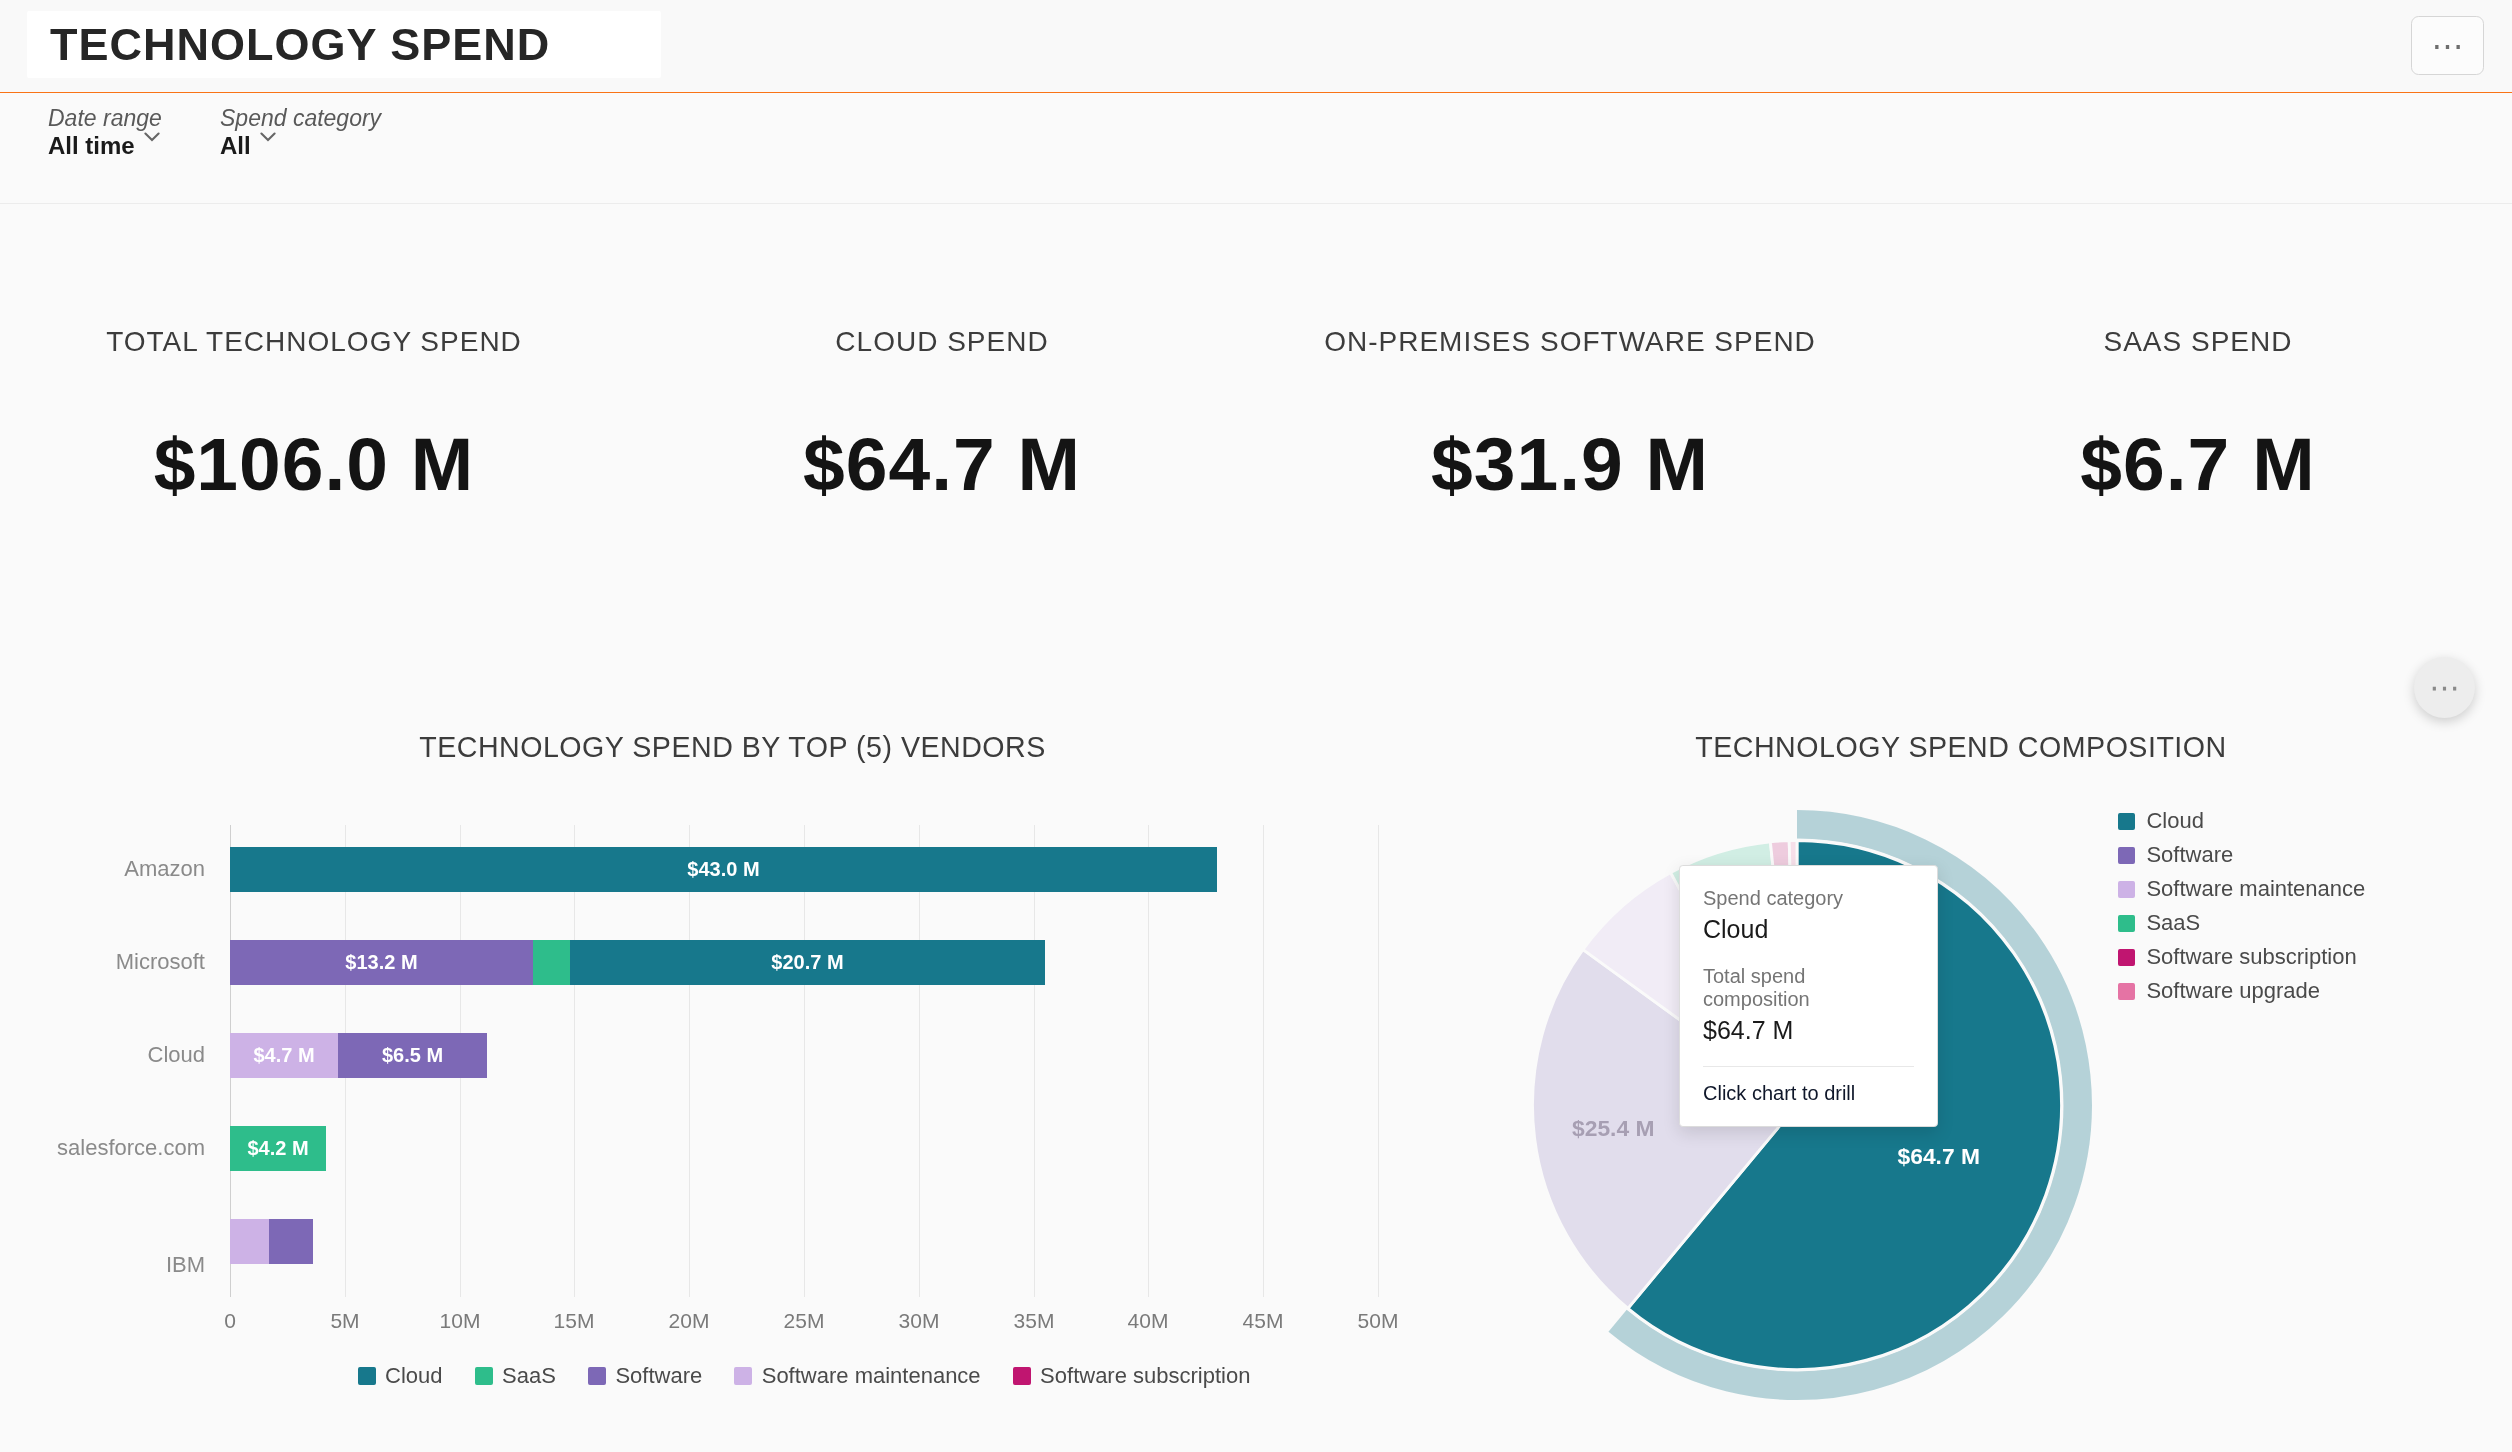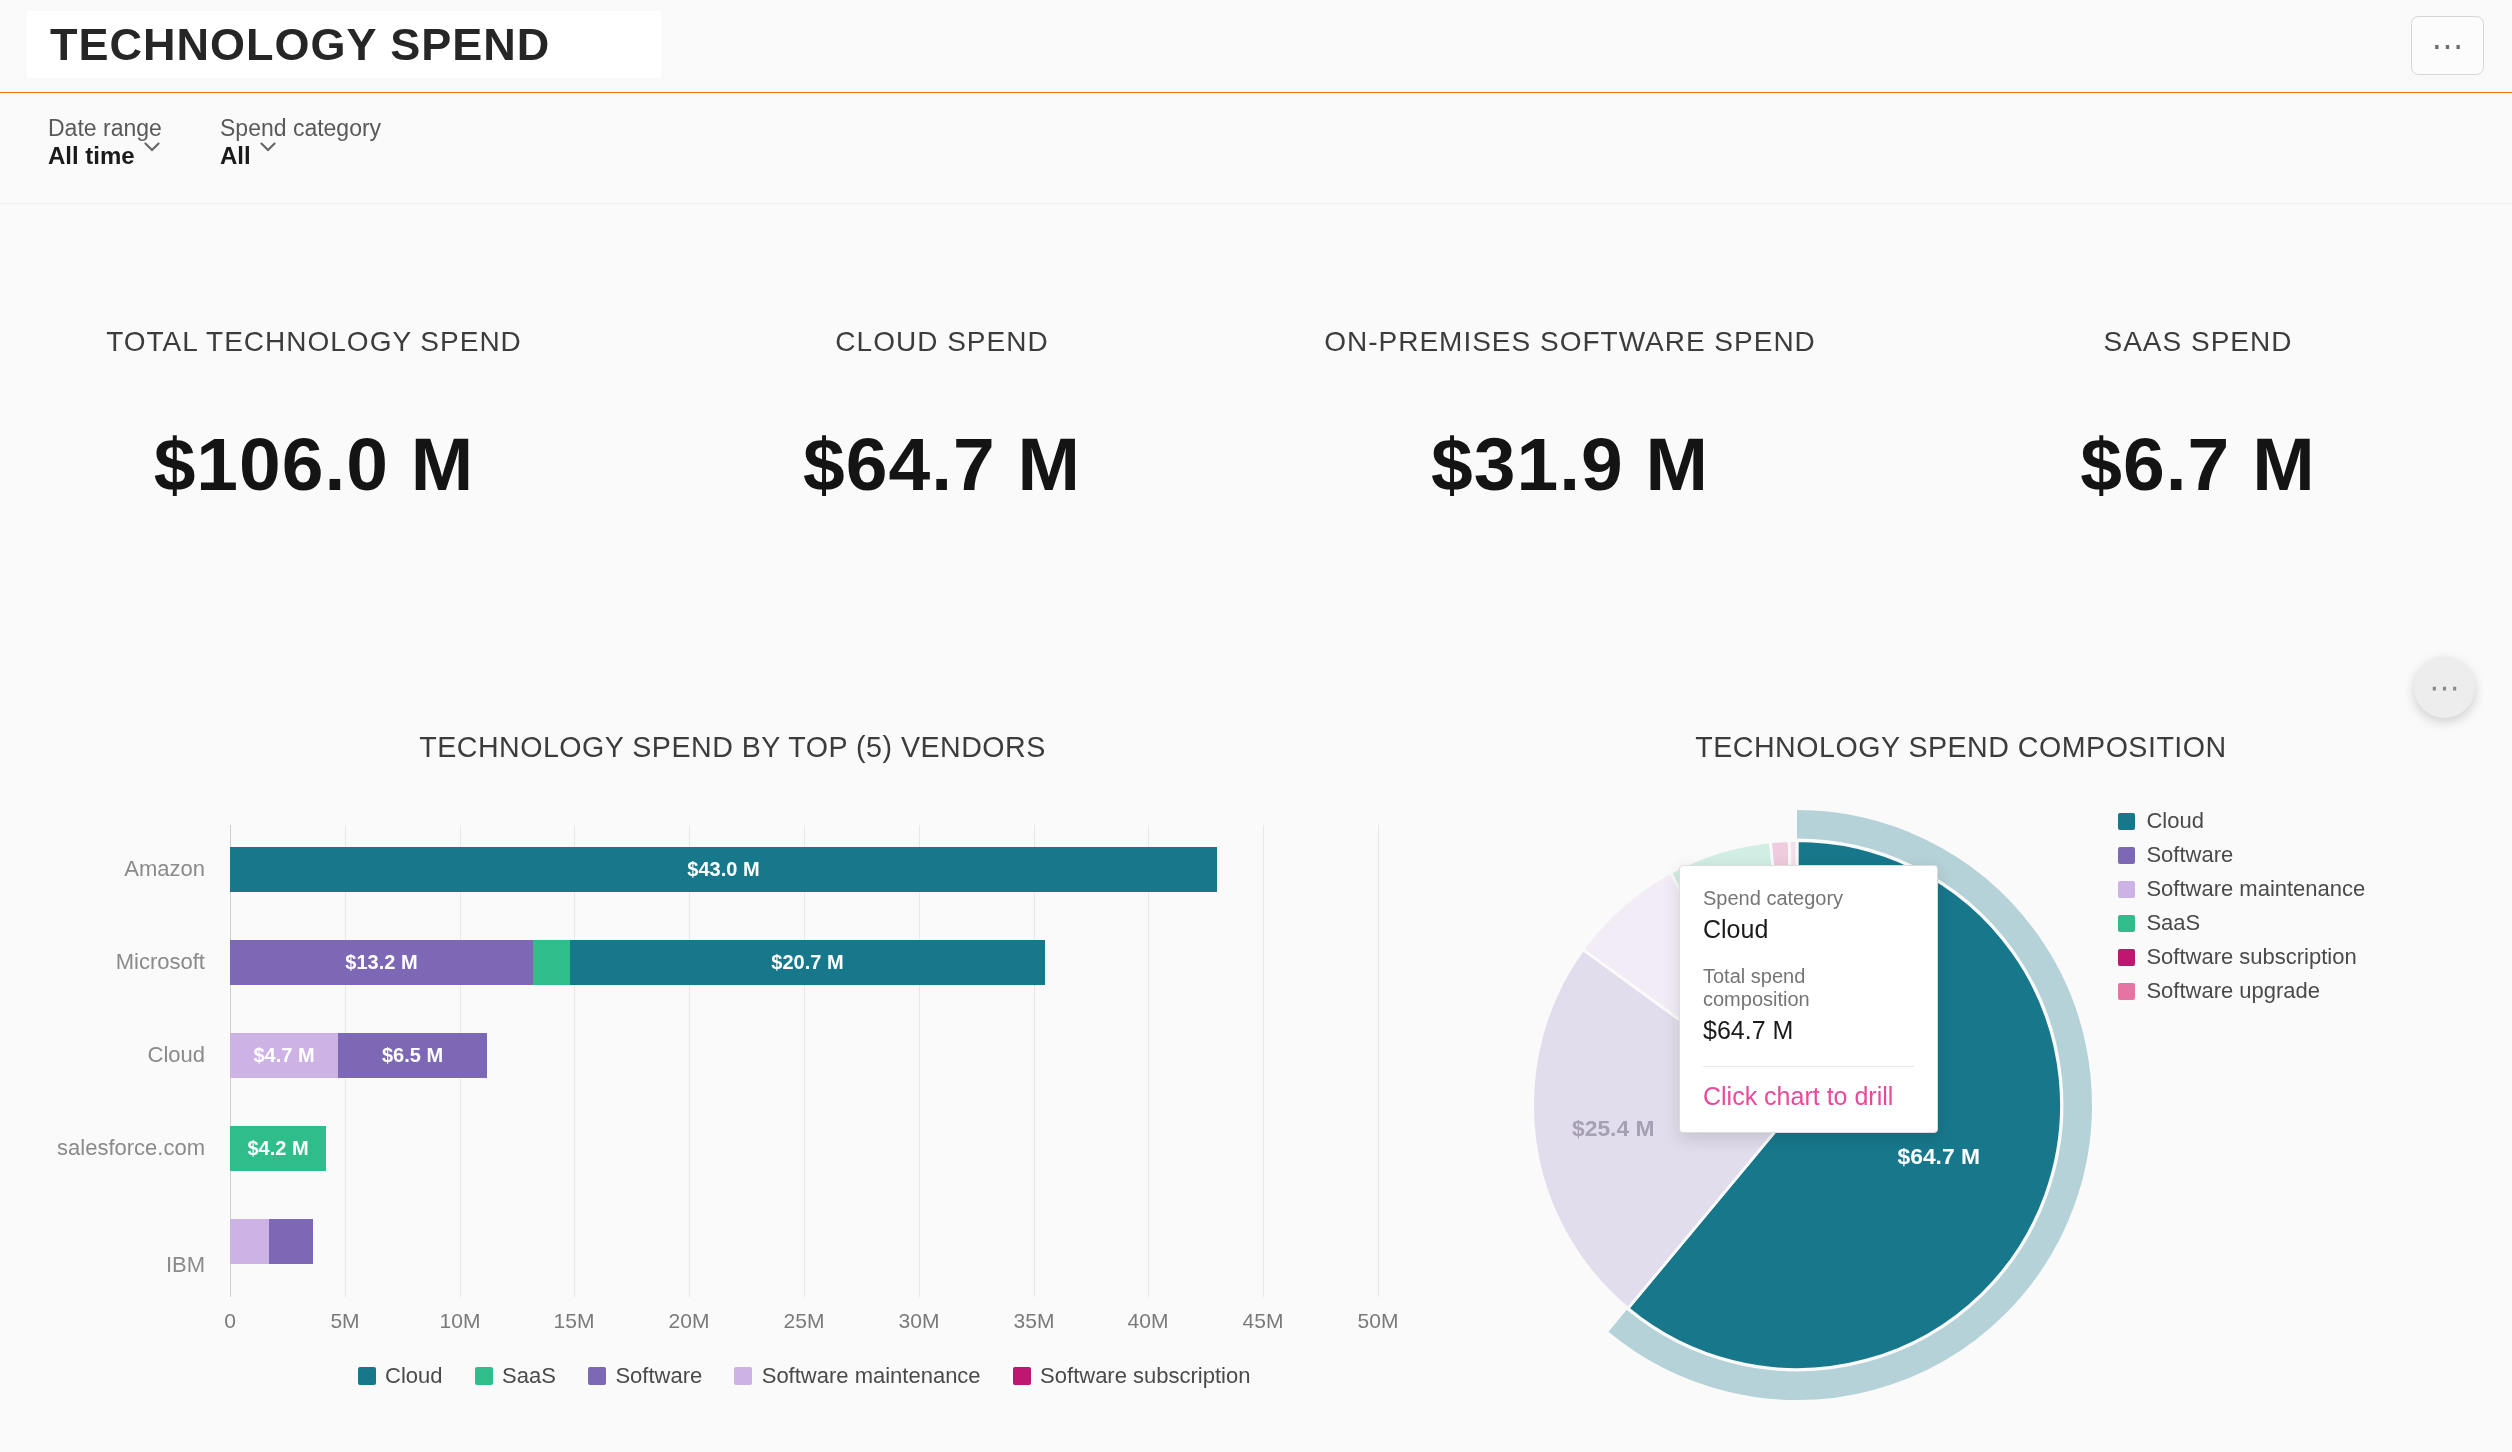--- a/index.html
+++ b/index.html
@@ -10,21 +10,21 @@
   .header{position:absolute;top:0;left:0;right:0;height:92px;background:#f9f9f9;border-bottom:4px solid #f97316;}
   .title-box{position:absolute;left:27px;top:11.4px;width:634px;height:67px;background:#ffffff;border-radius:1.9px;}
   .page-title{font-size:45px;font-weight:bold;color:#262626;letter-spacing:1px;line-height:67px;padding-left:23px;white-space:nowrap;}
   .header-menu-btn{position:absolute;right:28px;top:16px;width:73px;height:59px;border:1px solid #d6d6d6;
         border-radius:7.6px;background:#fcfcfc;color:#6e6e6e;font-size:32px;display:flex;align-items:center;
         justify-content:center;cursor:pointer;font-family:inherit;}
 
   
   .filters{position:absolute;top:93px;left:0;right:0;height:110px;border-bottom:1px solid #ececec;background:#fafafa;}
   .filter{position:absolute;top:0;cursor:pointer;}
-  .filter-label{margin-top:22px;font-size:23px;color:#595959;}
+  .filter-label{margin-top:12px;font-size:23px;color:#595959;font-style:italic;}
   .filter-value{margin-top:0;font-size:24px;font-weight:bold;color:#1a1a1a;display:flex;align-items:flex-start;gap:9.5px;}
   .chev{display:inline-block;}
 
   
   .kpis{position:absolute;top:326px;left:0;right:0;display:grid;grid-template-columns:repeat(4,1fr);text-align:center;}
   .kpi-label{font-size:28px;color:#3c3c3c;letter-spacing:1px;}
   .kpi-value{margin-top:63px;font-size:75px;font-weight:bold;color:#141414;letter-spacing:1px;}
 
   
   .float-btn{position:absolute;right:37px;top:657px;width:61px;height:61px;border-radius:50%;background:#ededed;
@@ -58,21 +58,21 @@
   .pie-legend .legend-swatch{width:17px;height:17px;}
 
   
   .tooltip{position:absolute;left:1679px;top:865px;width:259px;box-sizing:border-box;background:#ffffff;
         border:1px solid #dcdcdc;border-radius:3.8px;box-shadow:0 5.7px 17px rgba(0,0,0,.12);
         padding:21px 23px;z-index:10;}
   .tt-label{font-size:20px;color:#757575;}
   .tt-value{font-size:25px;color:#1a1a1a;margin-top:4.8px;}
   .tt-gap{margin-top:21px;}
   .tt-divider{border-top:1px solid #e8e8e8;margin-top:21px;}
-  .tt-hint{font-size:25px;color:#ec4899;margin-top:15.2px;}
+  .tt-hint{font-size:20px;color:#0f172a;margin-top:15.2px;}
 </style>
 </head>
 <body>
 
 <div class="page">
 
   <div class="header">
     <div class="title-box">
       <div class="page-title">TECHNOLOGY SPEND</div>
     </div>

